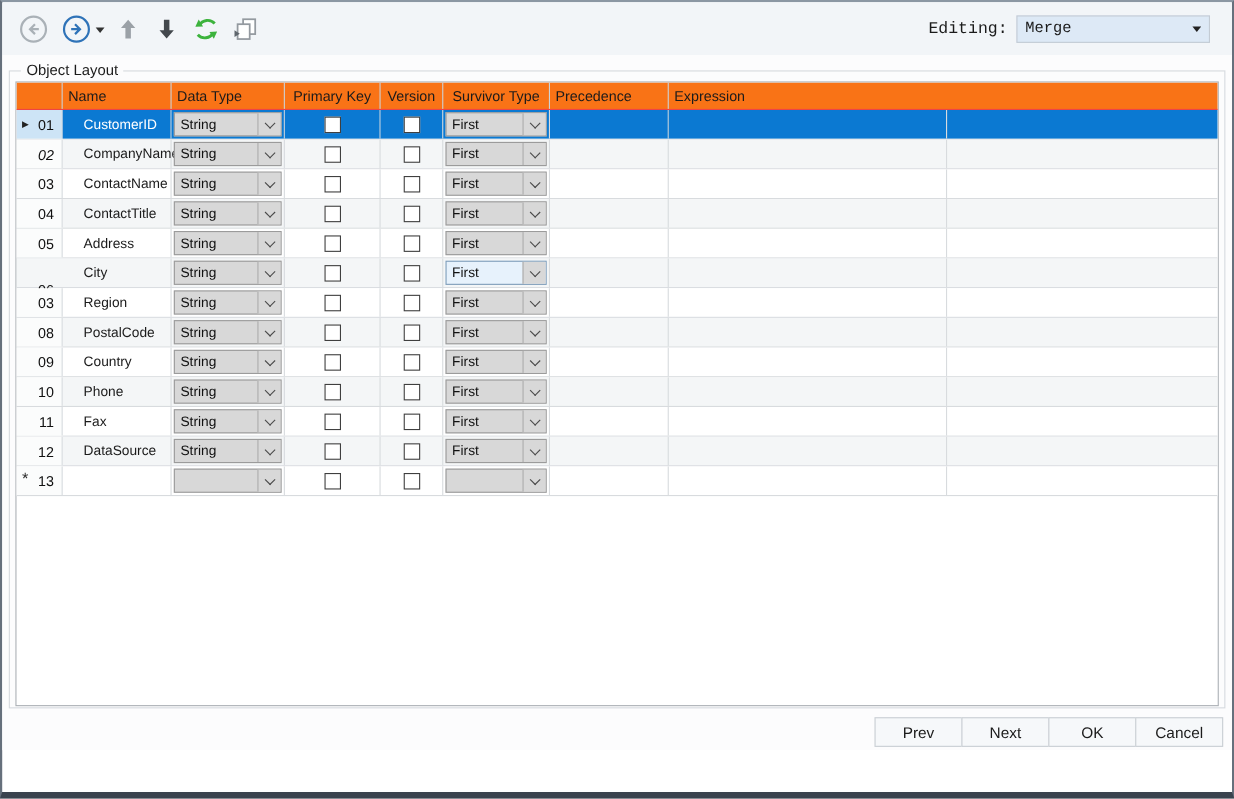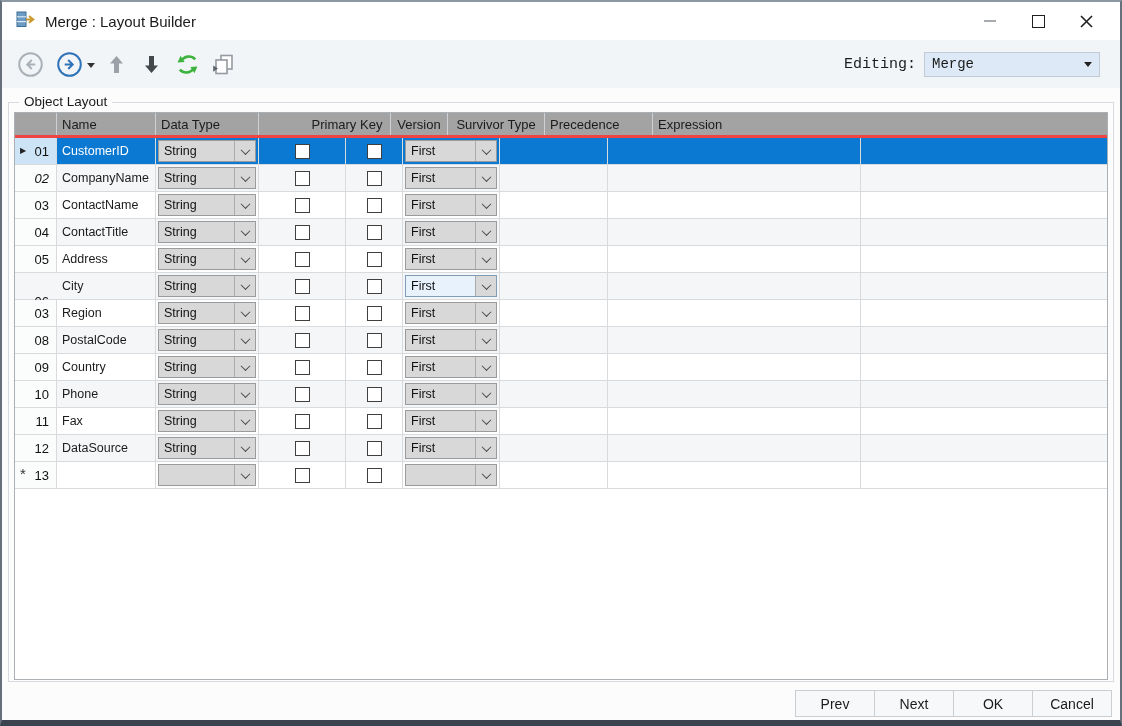--- a/index.html
+++ b/index.html
@@ -23,75 +23,51 @@
   .split-caret { width:0; height:0; border-left:4px solid transparent; border-right:4px solid transparent; border-top:5px solid #333; margin:2px 14px 0 0; }
   .editing { position:absolute; right:20px; top:0; height:48px; display:flex; align-items:center; font-size:15px;font-family:Liberation Mono, monospace; }
   .editing-combo { width:176px; height:25px; background:#dde9f6; border:1px solid #c3cbd4; margin-left:8px; display:flex; align-items:center; padding-left:7px; font-size:14px; position:relative; }
   .editing-caret { position:absolute; right:7px; top:9px; width:0; height:0; border-left:4px solid transparent; border-right:4px solid transparent; border-top:5px solid #222; }
   
   .bodyarea { position:relative; height:632px; background:#fcfcfd; }
   .groupbox { position:absolute; left:6px; top:14px; width:1106px; height:580px; border:1px solid #d6dade; }
   .groupbox-title { position:absolute; top:-9px; left:10px; background:#fcfcfd; padding:0 5px; font-size:13.5px; color:#1b1b1b; }
   
   .grid { position:absolute; left:5px; top:9px; width:1094px; height:568px; background:#fff; border:1px solid #abb0b5; overflow:hidden; }
-  .grid-header { display:flex; height:25px; border-bottom:3px solid #ef4444; background:#a3a3a3; }
+  .grid-header { display:flex; height:25px; border-bottom:1px solid #ef4444; background:#f97316; }
   .hcell { font-size:13px; display:flex; align-items:center; padding-left:5px; border-right:1px solid #cdd1d5; color:#1b1b1b; }
   .hcell.center { justify-content:center; padding-left:0; }
   .hcell.last { border-right:none; flex:1; }
   .row { display:flex; height:27px; border-bottom:1px solid #d8dbde; background:#fff; }
   .row.alt { background:#f4f6f7; }
   .cell { border-right:1px solid #d8dbde; display:flex; align-items:center; font-size:12.5px; position:relative; }
   .cell.last { border-right:none; flex:1; }
   .cell.sel { background:#0b79d2; }
   .rowhdr { justify-content:flex-end; padding-right:7px; font-size:13px; background:#fbfcfc; color:#111; }
   .row.selected .rowhdr { background:#cde4f6; }
   .marker { position:absolute; left:5px; top:9px; font-size:8px; line-height:1; color:#222; }
   .marker.new { top:4px; font-size:15px; color:#333; }
-  .name-cell { padding-left:5px; }
+  .name-cell { padding-left:19px; }
   .row.selected .name-cell { color:#fff; }
   .combo { position:absolute; left:2px; right:2px; top:2px; bottom:2px; background:#d8d8d8; border:1px solid #9b9b9b; display:flex; align-items:center; }
   .combo .ctext { padding-left:5px; font-size:12.5px; color:#111; white-space:nowrap; }
   .caretbox { position:absolute; top:0; bottom:0; right:0; width:21px; border-left:1px solid #ababab; background:#d8d8d8; display:flex; align-items:center; justify-content:center; }
   .chev { width:7px; height:7px; border-right:1.5px solid #4a4a4a; border-bottom:1.5px solid #4a4a4a; transform:rotate(45deg) translate(-1px,-1px); }
   .combo.focused { background:#e7f2fc; border-color:#7f9db9; }
   .check-cell { justify-content:center; }
   .checkbox { width:15px; height:15px; background:#fff; border:1.6px solid #3f3f3f; }
   
   .footer { position:absolute; right:8px; bottom:3px; display:flex; }
   .fbtn { width:80px; height:27px; background:#f6f8fa; border:1px solid #c9ced3; margin-left:-1px; font-size:14px; font-family:inherit; color:#1b1b1b; display:flex; align-items:center; justify-content:center; cursor:default; }
 </style>
 </head>
 <body>
 
 <div class="window">
 
-  <div class="titlebar">
-    <span>
-      <svg width="20" height="17" viewBox="0 0 20 17">
-        <rect x="1" y="1" width="9" height="14.5" fill="#6d9cc4" stroke="#3e6e96" stroke-width="1"></rect>
-        <line x1="1" y1="5.8" x2="10" y2="5.8" stroke="#dce9f3" stroke-width="1.2"></line>
-        <line x1="1" y1="10.6" x2="10" y2="10.6" stroke="#dce9f3" stroke-width="1.2"></line>
-        <path d="M10 8.4 H15.5 M13 5 L17.3 8.4 L13 11.8" stroke="#c99a2e" stroke-width="2" fill="none"></path>
-      </svg>
-    </span>
-    <span class="title">Merge : Layout Builder</span>
-    <div class="win-controls">
-      <div class="wc">
-          <span class="wc-min-glyph"></span>
-        </div>
-      <div class="wc">
-          <span class="wc-max-glyph"></span>
-        </div>
-      <div class="wc">
-        <svg width="13" height="13" viewBox="0 0 13 13">
-            <path d="M1 1 L12 12 M12 1 L1 12" stroke="#1f1f1f" stroke-width="1.6"></path>
-          </svg>
-      </div>
-    </div>
-  </div>
 
   <div class="toolbar">
     <span class="tbtn">
       <svg width="27" height="27" viewBox="0 0 27 27">
         <circle cx="13.5" cy="13.5" r="11.3" stroke="#aab1b7" stroke-width="2" fill="none"></circle>
         <path d="M14.8 9 L10.3 13.5 L14.8 18 M10.3 13.5 H18.3" stroke="#aab1b7" stroke-width="2" fill="none"></path>
       </svg>
     </span>
     <span class="tbtn" style="margin-right:4px;">
       <svg width="27" height="27" viewBox="0 0 27 27">
@@ -137,21 +113,21 @@
   </div>
 
   <div class="bodyarea">
     <div class="groupbox">
       <span class="groupbox-title">Object Layout</span>
       <div class="grid">
         <div class="grid-header" id="grid-header">
             <div class="hcell" style="width: 42px;"></div>
             <div class="hcell" style="width: 99px;">Name</div>
             <div class="hcell" style="width: 103px;">Data Type</div>
-            <div class="hcell center" style="width: 87px; margin-left: 45px;">Primary Key</div>
+            <div class="hcell center" style="width: 87px;">Primary Key</div>
             <div class="hcell center" style="width: 57px;">Version</div>
             <div class="hcell center" style="width: 97px;">Survivor Type</div>
             <div class="hcell" style="width: 108px;">Precedence</div>
             <div class="hcell last">Expression</div>
           </div>
         <div id="grid-rows">
             <div class="row selected">
               <div class="cell rowhdr" style="width: 42px;">
                 <span class="marker">▶</span>
                 <span>01</span>

